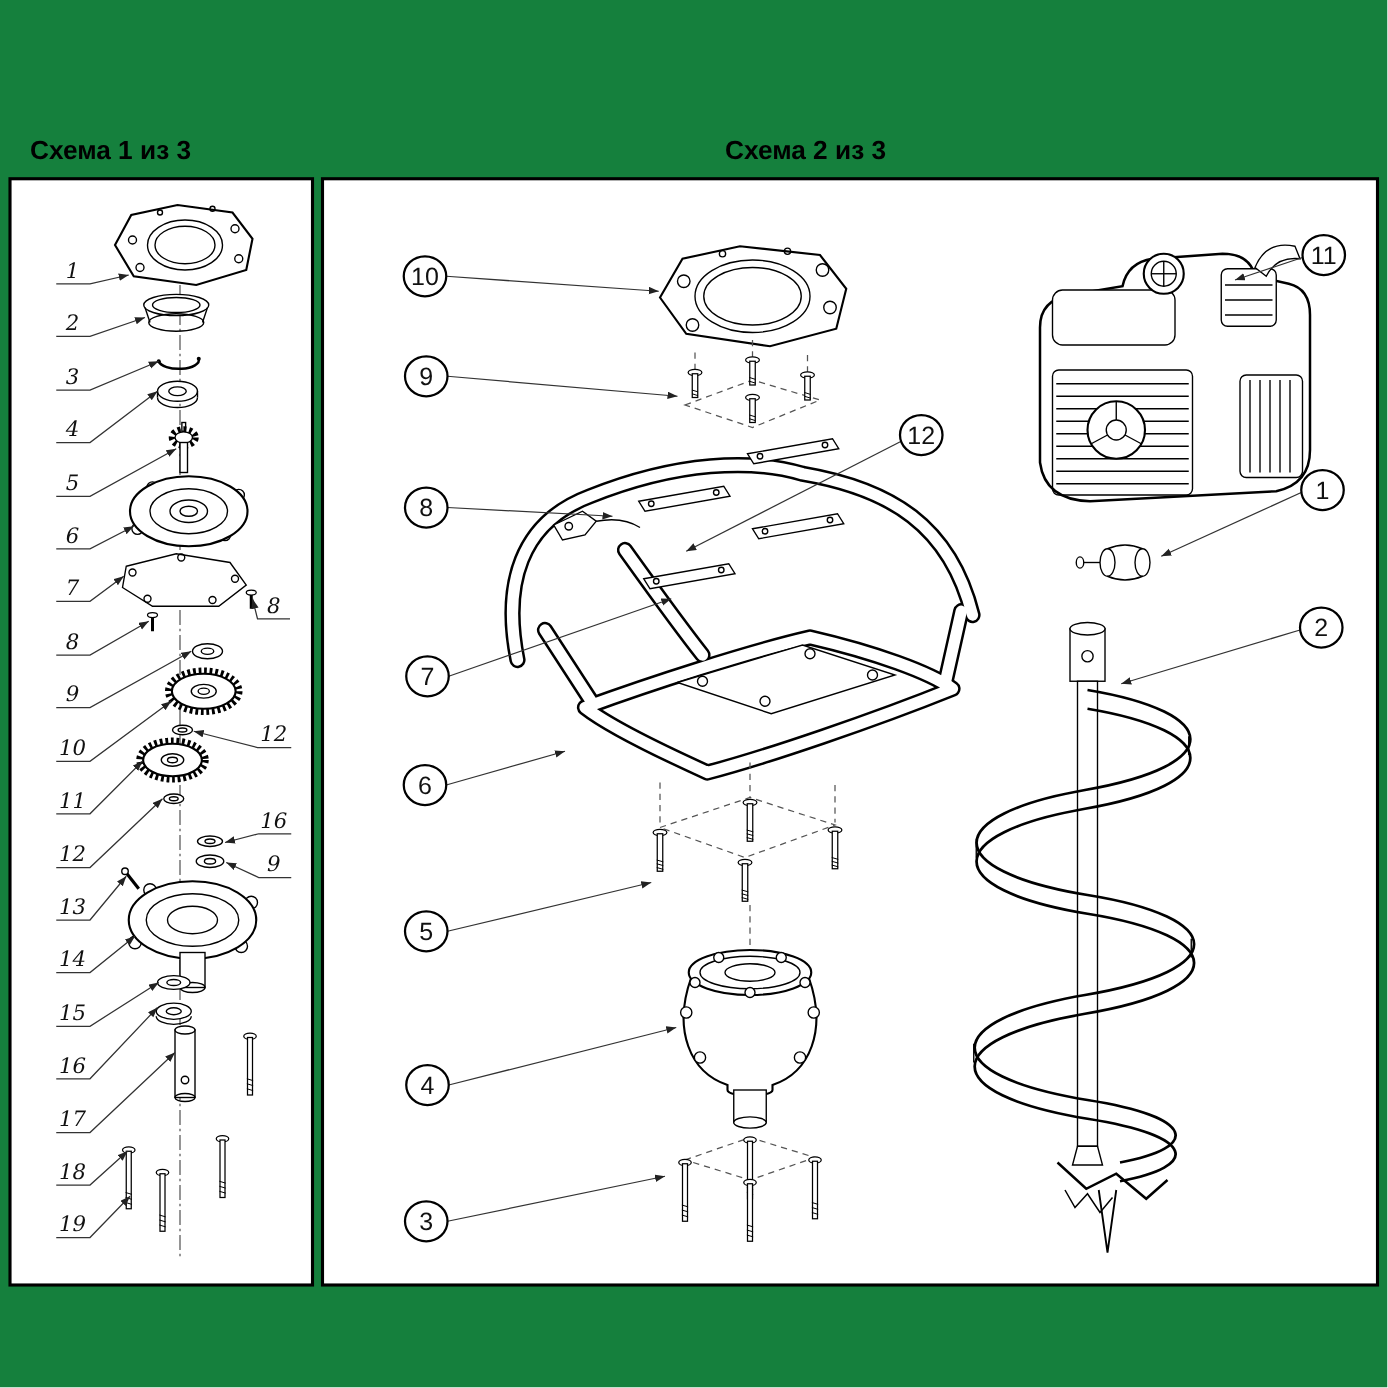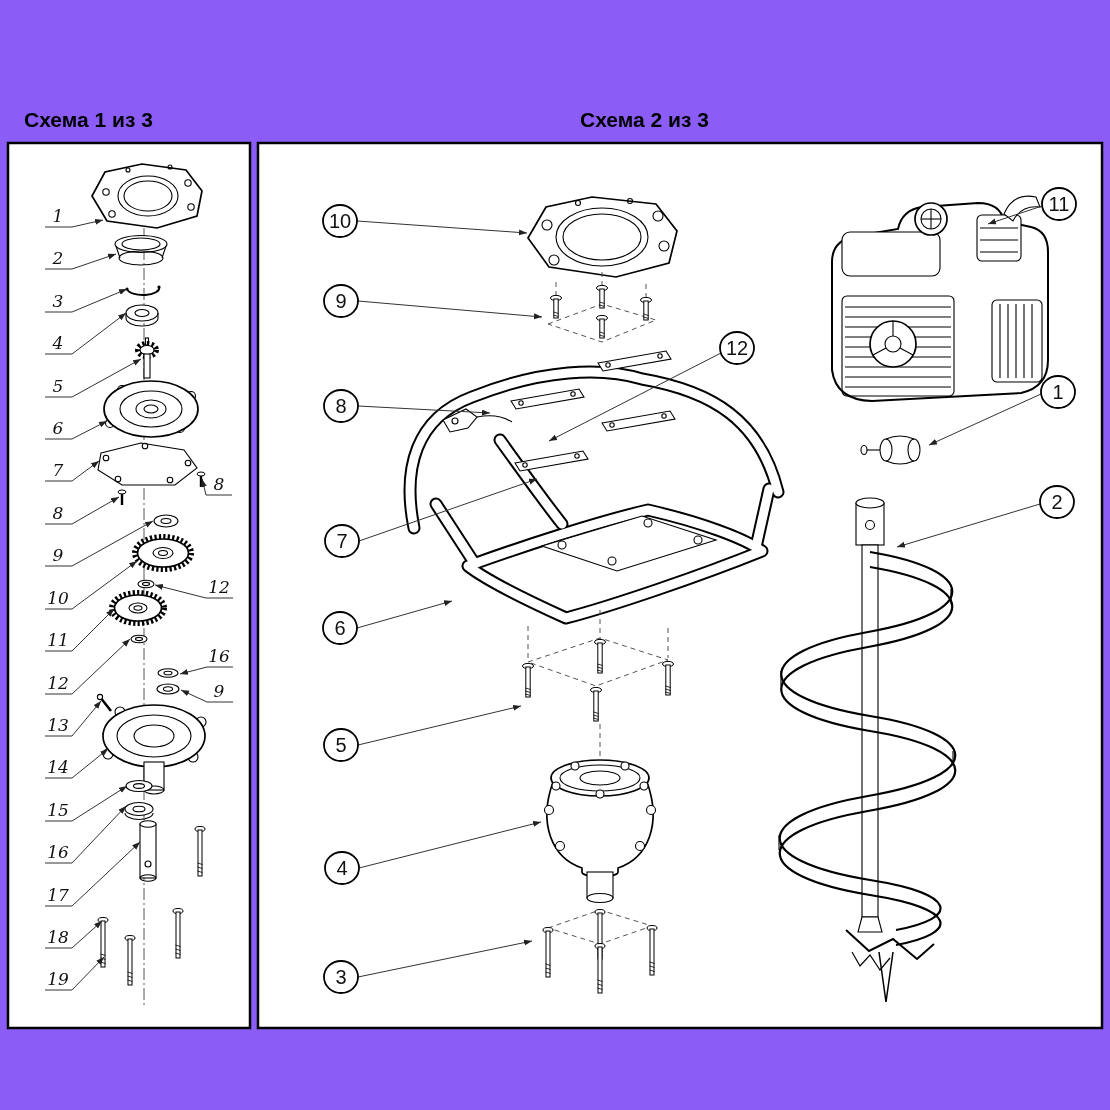--- a/index.html
+++ b/index.html
@@ -1,16 +1,16 @@
 <!DOCTYPE html>
 <html><head>
 <meta charset="utf-8">
 <style>
   html,body{margin:0;padding:0;background:#fff;}
-  .stage{position:relative;width:1110px;height:1110px;background:#8b5cf6;overflow:hidden;}
+  .stage{position:relative;width:1110px;height:1110px;background:#15803d;overflow:hidden;}
   svg{display:block;}
   .blk{stroke:#000;fill:none;}
   .thin{stroke:#000;stroke-width:1.1;}
   .med{stroke:#000;stroke-width:1.7;}
   .wfill{fill:#fff;stroke:#000;}
   .dash{stroke:#555;stroke-width:1;fill:none;stroke-dasharray:5 4;}
   .dashdot{stroke:#444;stroke-width:.9;fill:none;stroke-dasharray:12 3 2 3;}
   .tube-o{stroke:#000;stroke-width:13;fill:none;stroke-linecap:round;stroke-linejoin:round;}
   .tube-i{stroke:#fff;stroke-width:9;fill:none;stroke-linecap:round;stroke-linejoin:round;}
   .lead{stroke:#333;stroke-width:1;fill:none;}

